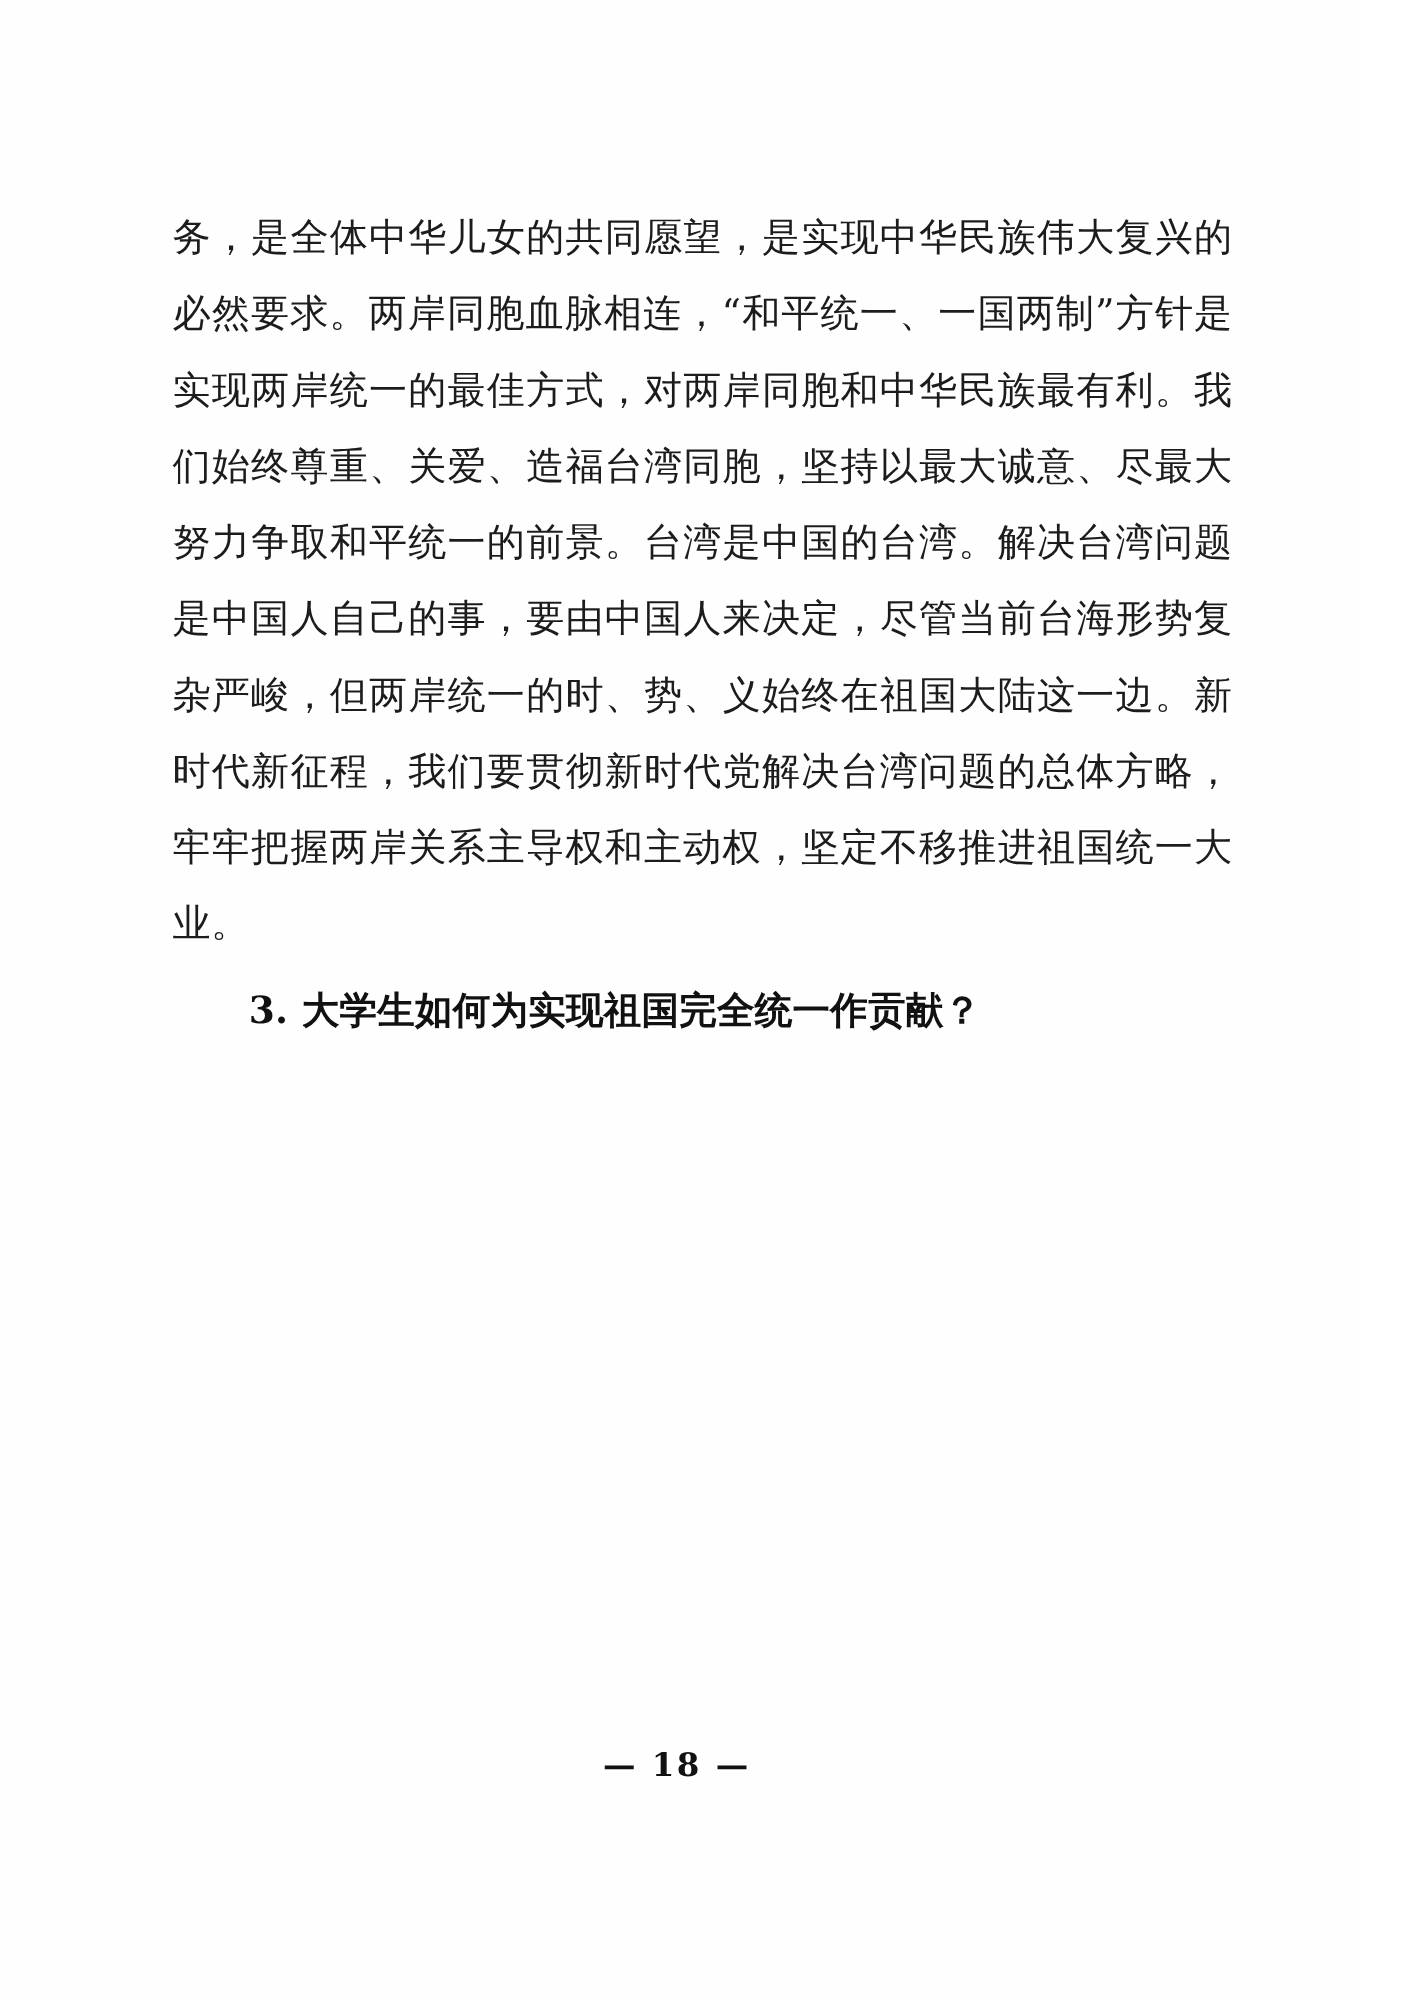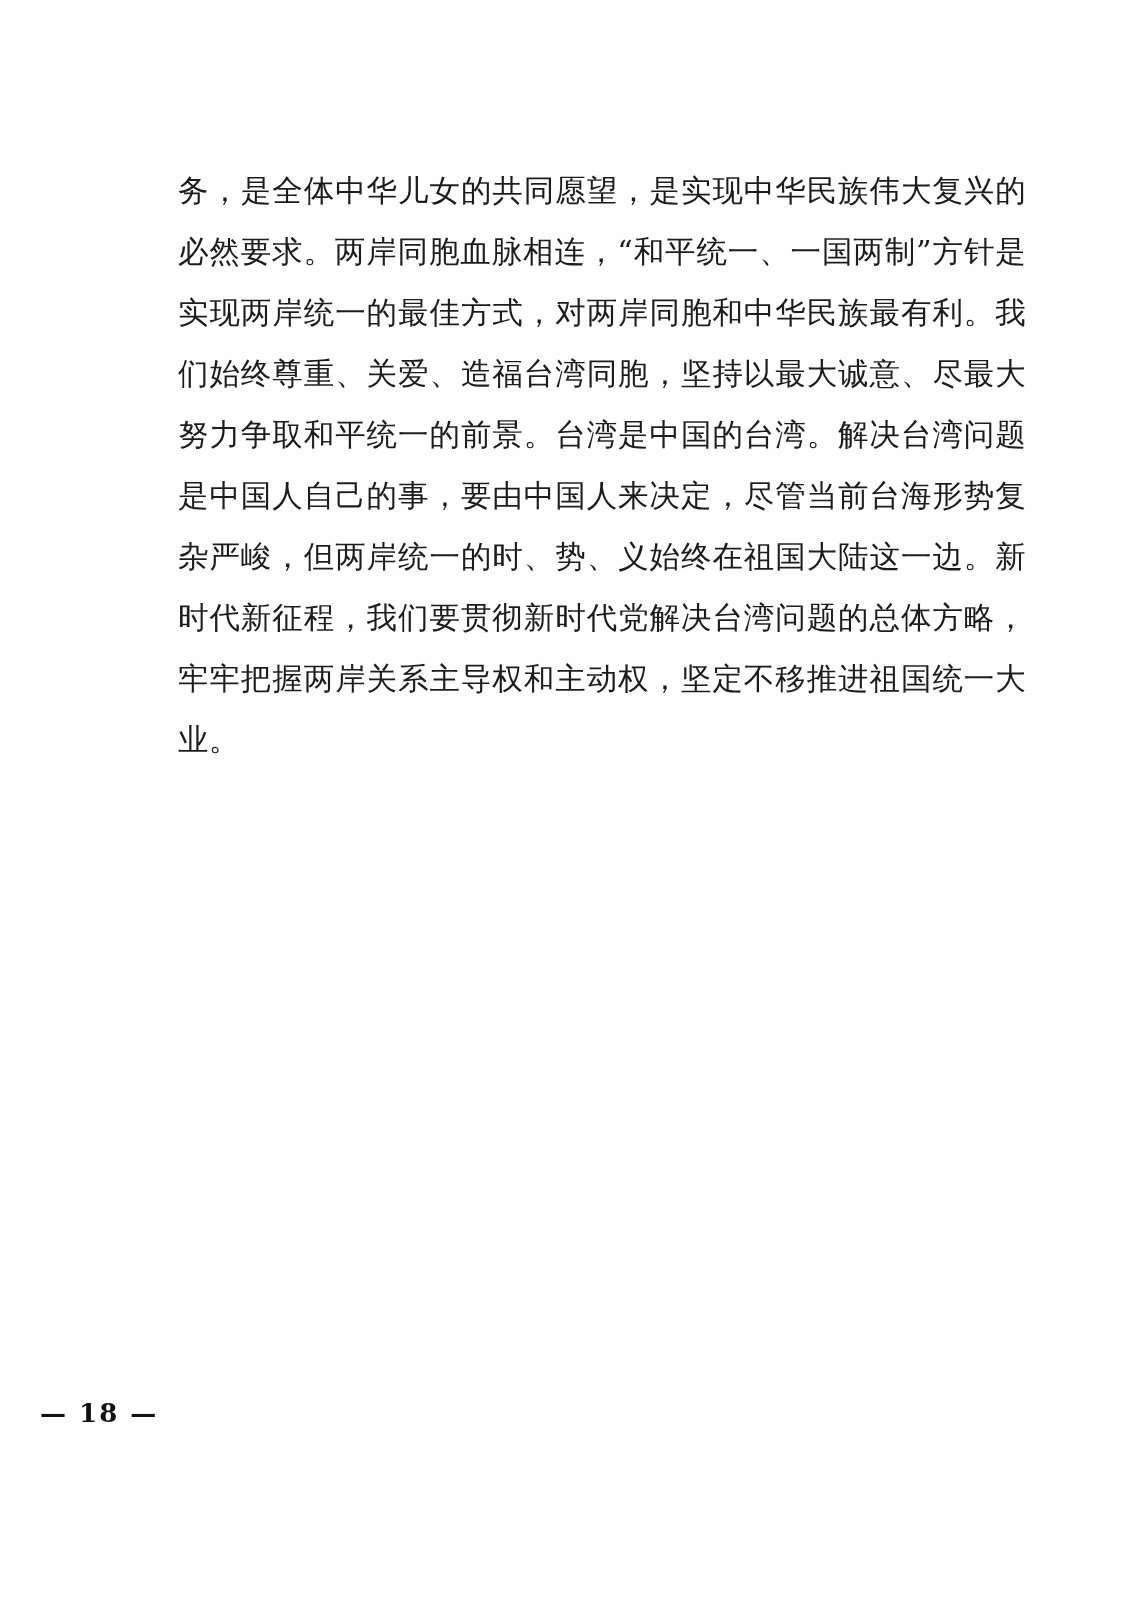--- a/index.html
+++ b/index.html
@@ -15,21 +15,20 @@
     position: relative;
     overflow: hidden;
   }
   .page {
     position: absolute;
     left: 0;
     top: 0;
     width: 1083px;
     height: 1600px;
     background: #fefefe;
-    margin-left: 40px;
   }
   .content {
     position: absolute;
     left: 138px;
     top: 160px;
     width: 848px;
   }
   p.body-text {
     margin: 0;
     font-size: 30.5px;
@@ -51,29 +50,30 @@
     text-indent: 61px;
     letter-spacing: 0.2px;
     color: #111111;
     font-family: "DejaVu Serif", "Liberation Serif", serif;
   }
   .page-number {
     position: absolute;
     left: 0;
     right: 0;
     top: 1398px;
-    text-align: left;
+    text-align: center;
     font-size: 26px;
     font-weight: bold;
     letter-spacing: 2px;
     color: #111111;
     font-family: "DejaVu Serif", "Liberation Serif", serif;
   }
 </style>
 </head>
 <body>
 
 <div class="page">
   <div class="content">
     <p class="body-text">务，是全体中华儿女的共同愿望，是实现中华民族伟大复兴的必然要求。两岸同胞血脉相连，“和平统一、一国两制”方针是实现两岸统一的最佳方式，对两岸同胞和中华民族最有利。我们始终尊重、关爱、造福台湾同胞，坚持以最大诚意、尽最大努力争取和平统一的前景。台湾是中国的台湾。解决台湾问题是中国人自己的事，要由中国人来决定，尽管当前台海形势复杂严峻，但两岸统一的时、势、义始终在祖国大陆这一边。新时代新征程，我们要贯彻新时代党解决台湾问题的总体方略，牢牢把握两岸关系主导权和主动权，坚定不移推进祖国统一大业。</p>
+    <h2 class="section-heading">3. 大学生如何为实现祖国完全统一作贡献？</h2>
   </div>
   <div class="page-number">— 18 —</div>
 </div>
 
 </body></html>

